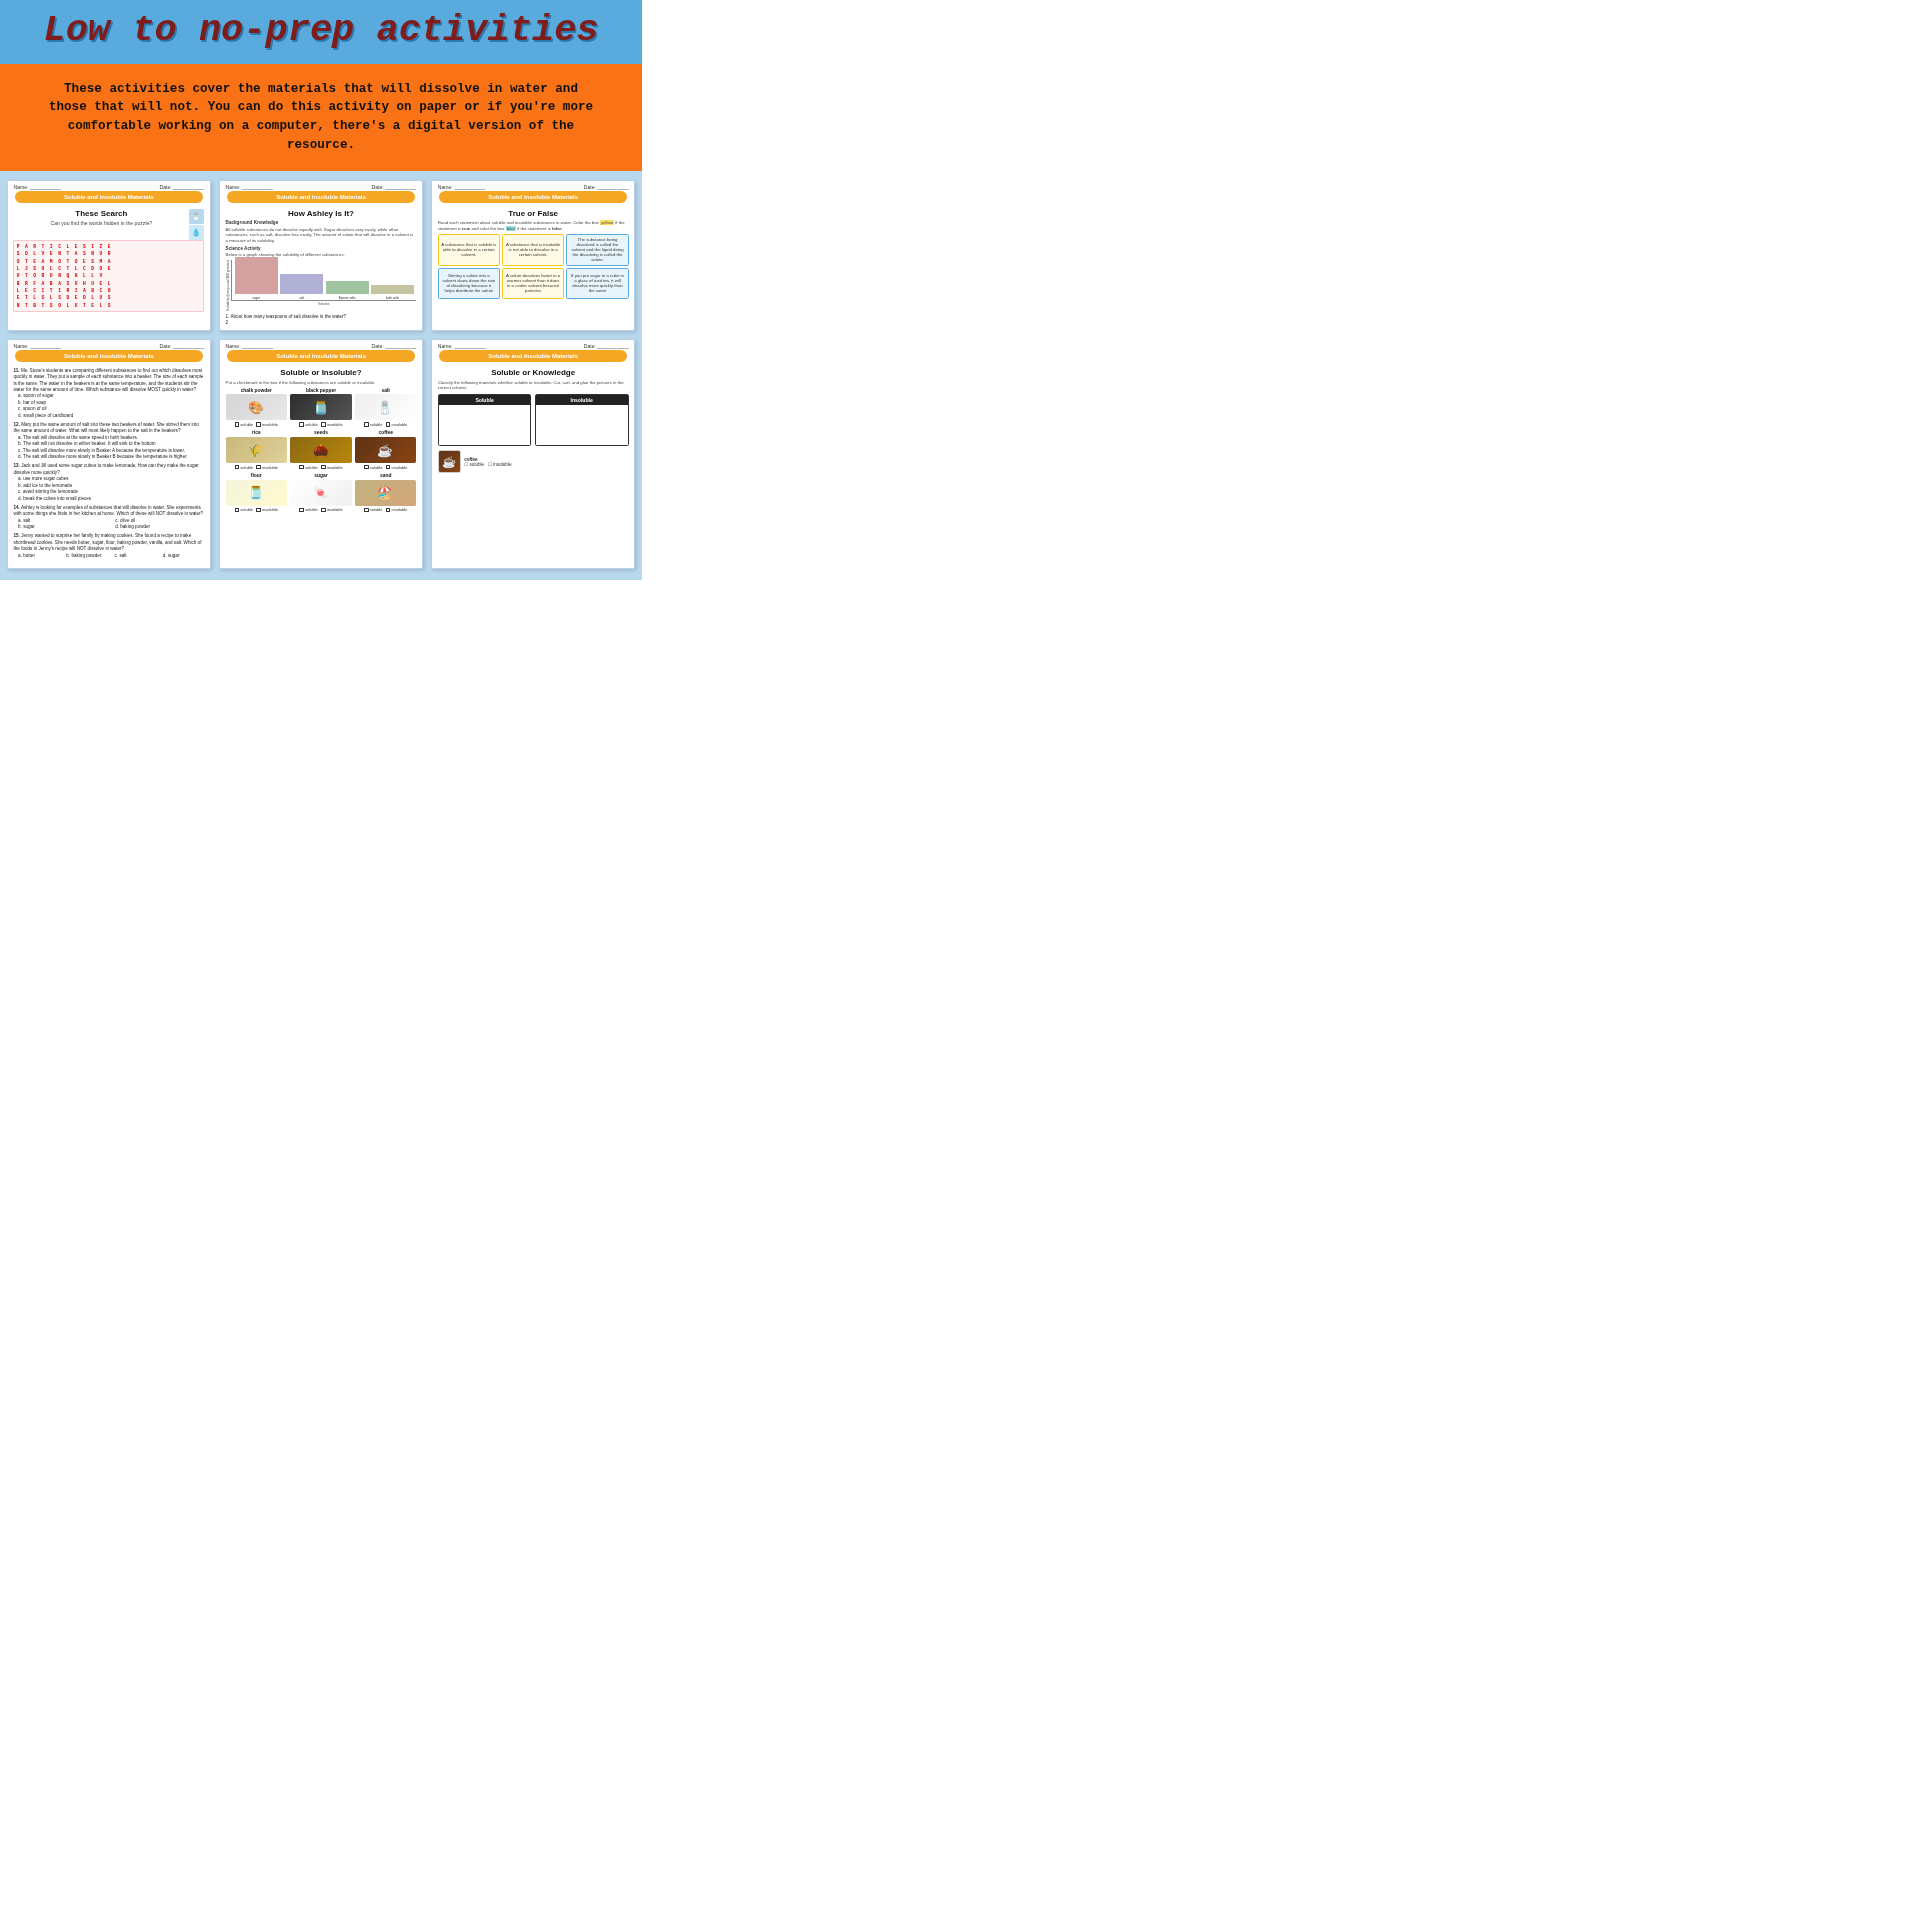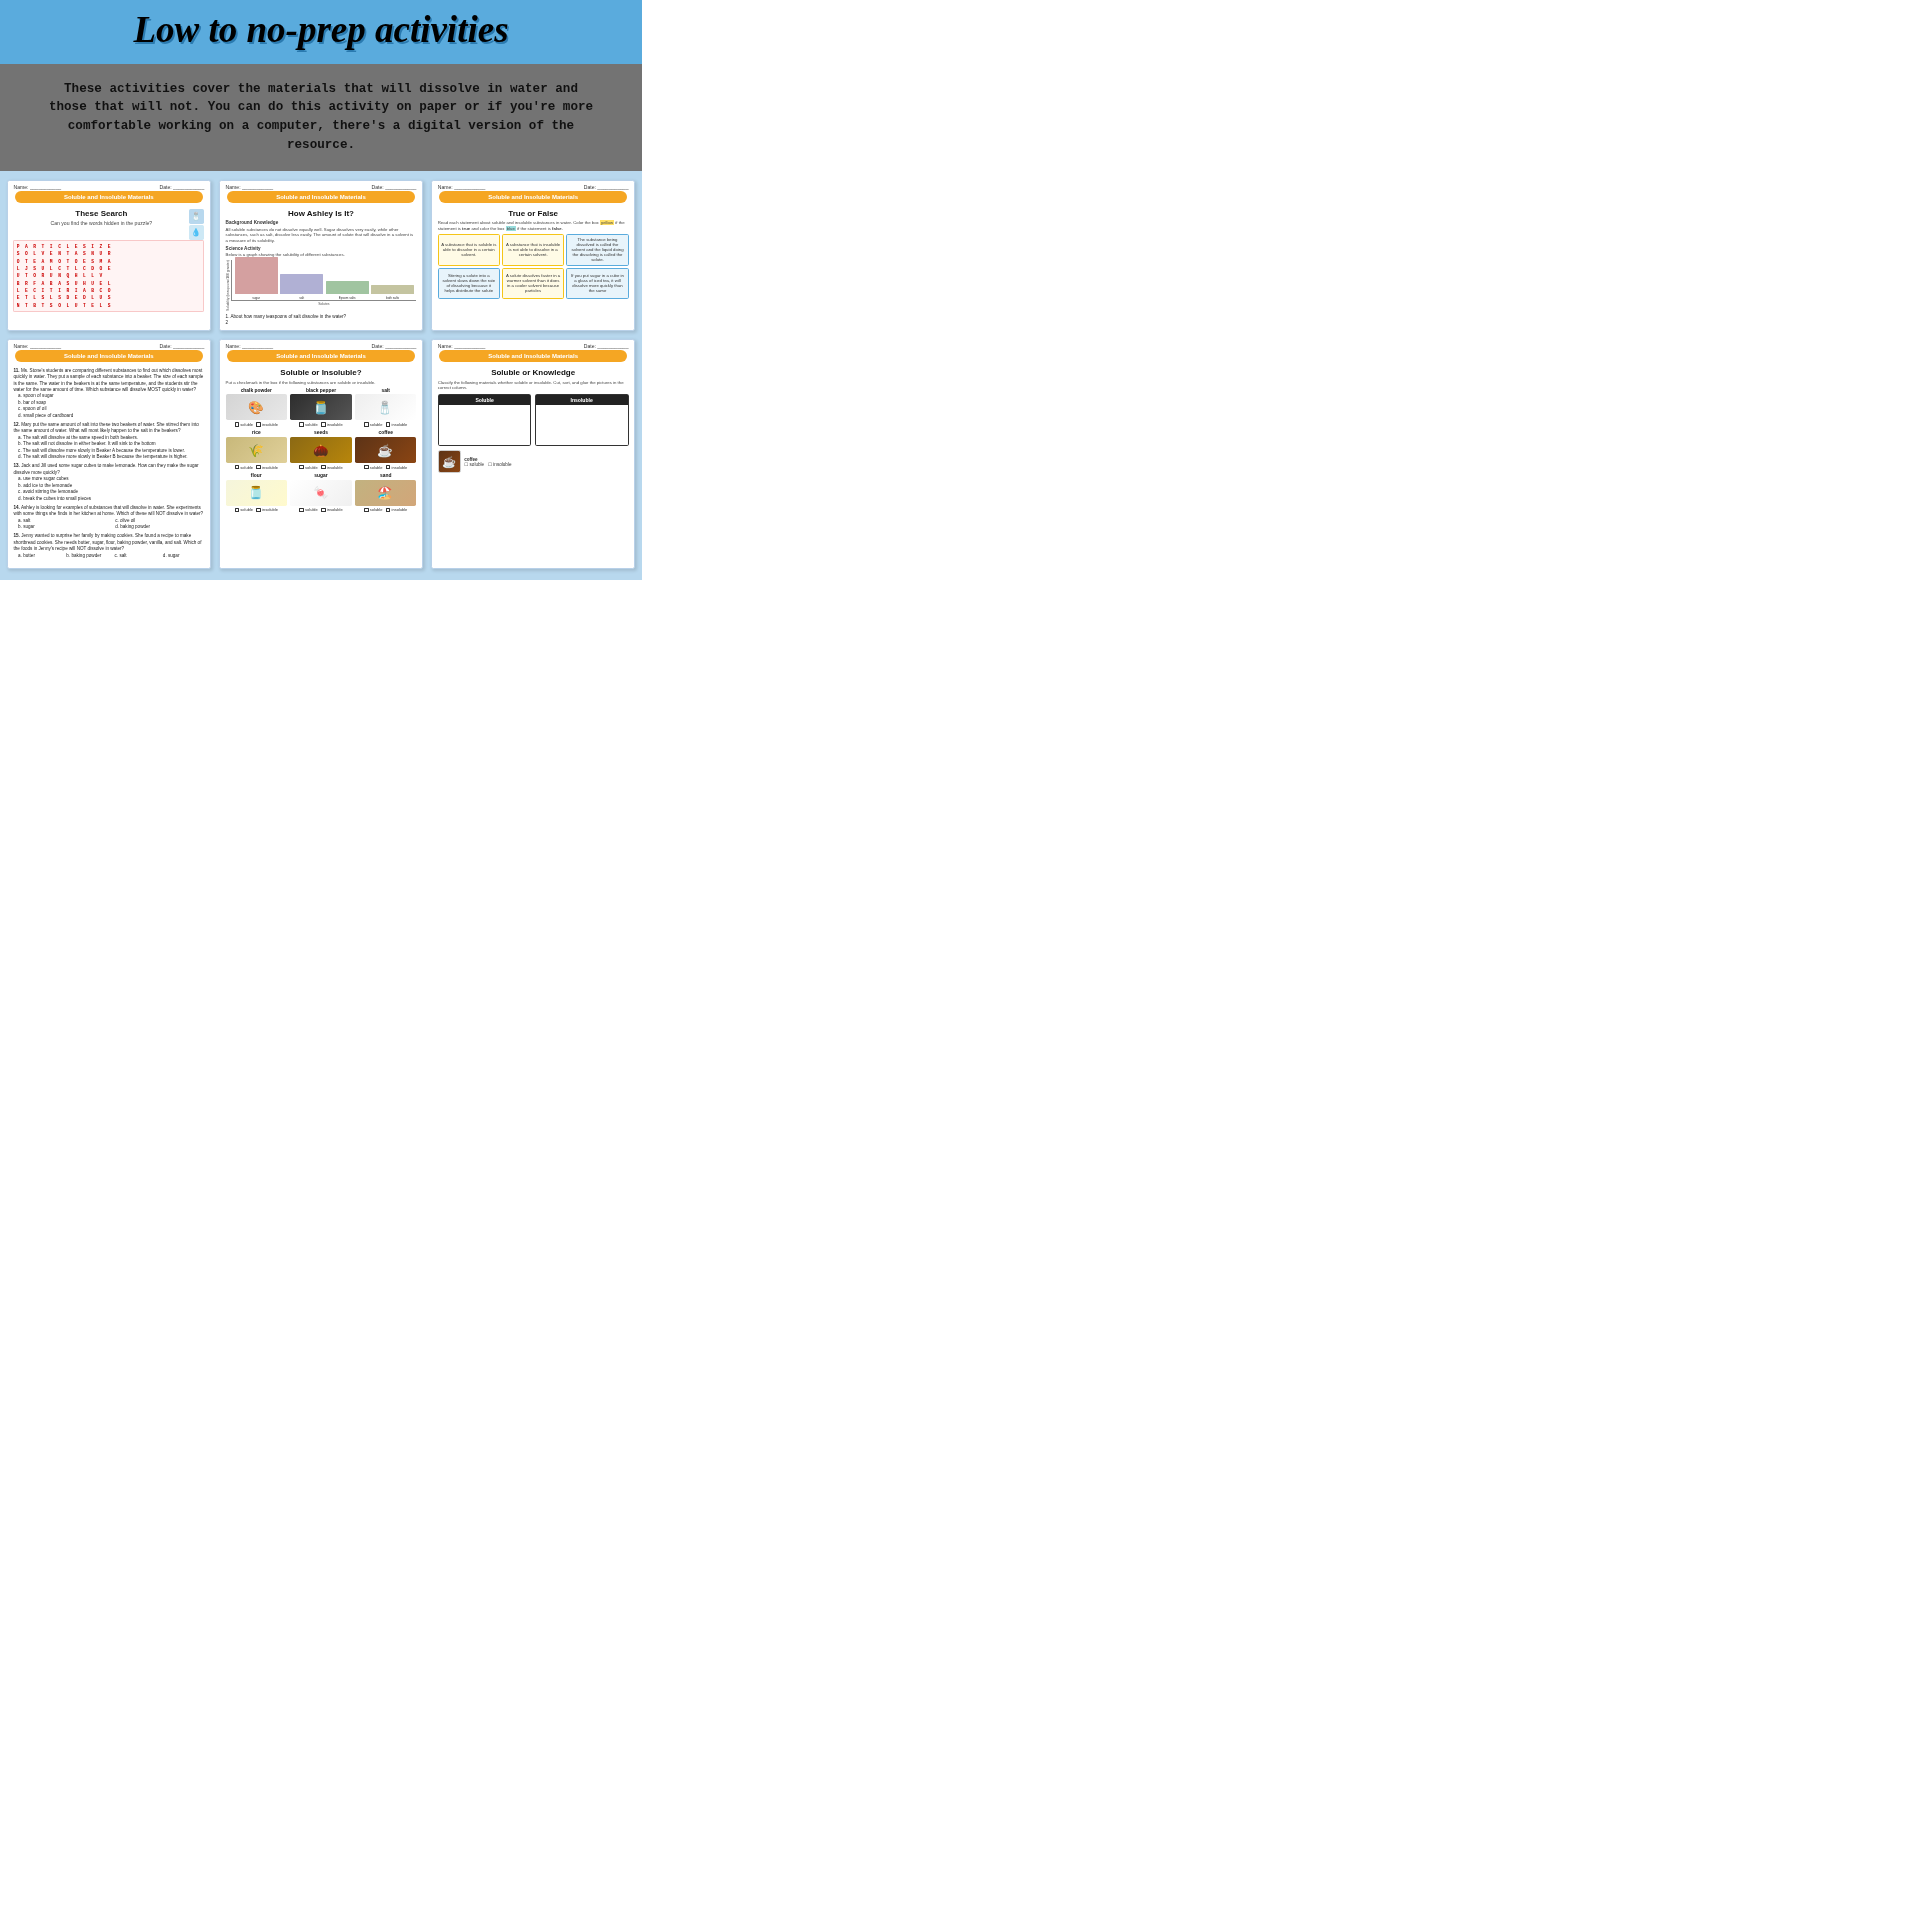--- a/index.html
+++ b/index.html
@@ -12,30 +12,30 @@
 
     
     .header {
       background: #5aabdd;
       padding: 10.3px 13.7px 12.6px;
       text-align: center;
     }
     .header-title {
       font-size: 37px;
       font-weight: 900;
-      color: #000000;
+      color: #7f1d1d;
       font-style: italic;
       text-shadow: 1.7px 1.7px 0 #2a7ab0;
       line-height: 1.1;
-      font-family: Liberation Serif, serif;
+      font-family: Liberation Mono, monospace;
     }
 
     
     .description {
-      background: #737373;
+      background: #f97316;
       padding: 16px 23px;
       text-align: center;
     }
     .description p {
       font-size: 12.6px;
       font-weight: 700;
       line-height: 1.5;
       color: #111;
       font-family: 'Courier New', monospace;
       max-width: 559px;

